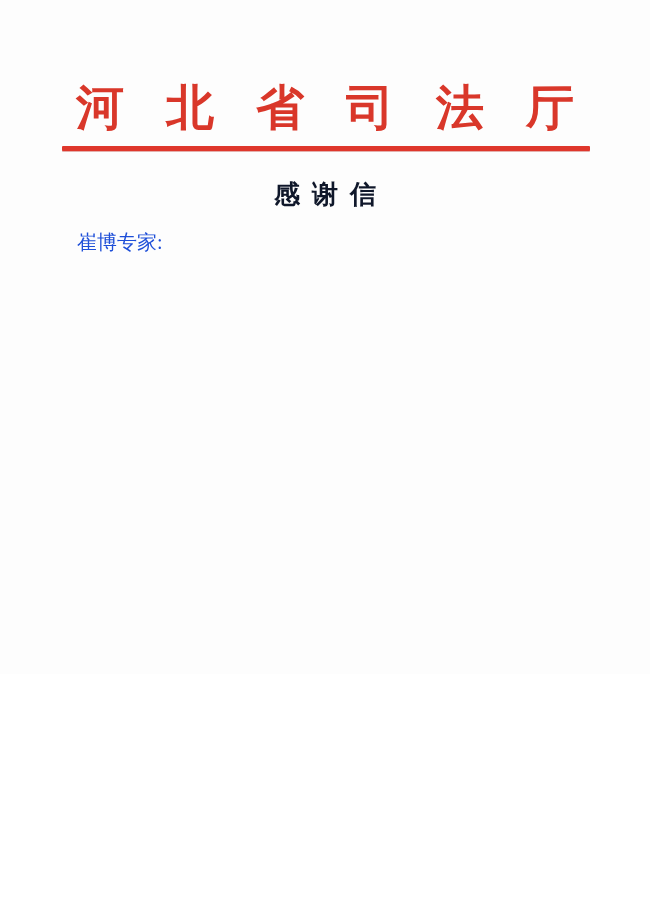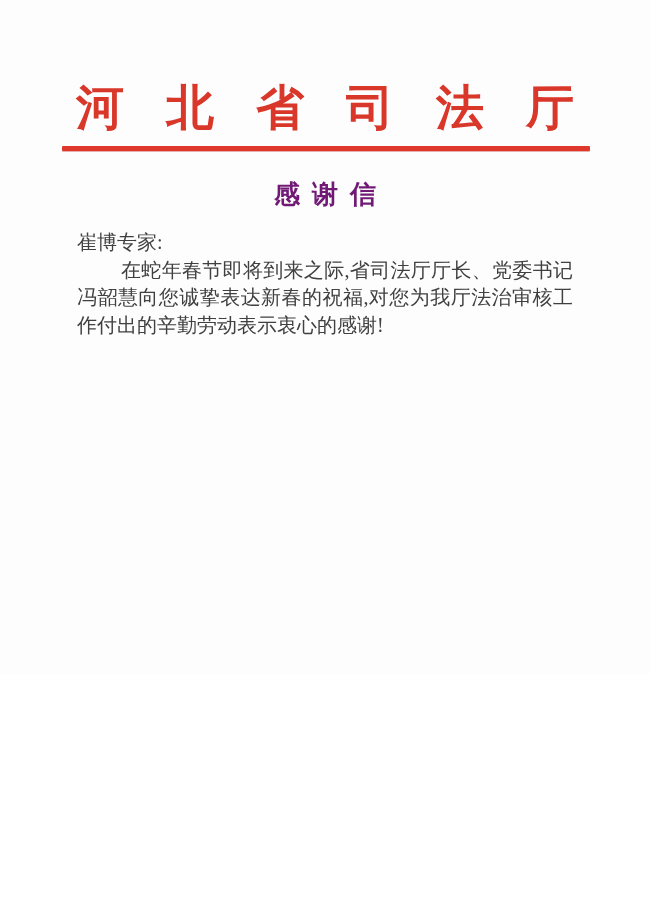--- a/index.html
+++ b/index.html
@@ -20,27 +20,27 @@
     white-space:nowrap;
   }
   .redline { height:5px; background:#df372c; border-radius:1px; }
   .redline.top { margin:10px 60px 0 62px; box-shadow:0 1px 0 rgba(180,30,20,.35); }
   .redline.bottom { position:absolute; left:60px; right:60px; top:843px; box-shadow:0 1px 0 rgba(180,30,20,.35); }
   .title {
     margin:26px 0 0;
     text-align:center;
     font-size:26px; line-height:36px;
     font-weight:bold;
-    color:#701a75;
+    color:#0f172a;
     letter-spacing:12px; padding-left:12px;
   }
   .body-text {
     margin:16px 77px 0;
     font-size:20px; line-height:27.5px;
-    color:#404040;
+    color:#1d4ed8;
     text-align:justify;
   }
   .body-text p { margin:0; }
   .body-text p.para { text-indent:2.2em; }
   .sign-block {
     position:absolute; left:0; right:0; top:738px;
     text-align:right;
     color:#1f1f1f;
     z-index:3;
   }
@@ -65,21 +65,20 @@
 <div class="page">
 
   <h1 class="letterhead">河北省司法厅</h1>
 
   <div class="redline top"></div>
 
   <h2 class="title">感谢信</h2>
 
   <div class="body-text">
     <p class="salutation">崔博专家:</p>
-    <p class="para">在蛇年春节即将到来之际,省司法厅厅长、党委书记冯韶慧向您诚挚表达新春的祝福,对您为我厅法治审核工作付出的辛勤劳动表示衷心的感谢!</p>
   </div>
 
   <div class="sign-block">
     <div class="sign-name">河北省司法厅</div>
     <div class="sign-date">2025 年 1 月 22 日</div>
   </div>
 
   <svg class="seal" viewBox="0 0 200 200">
     <circle cx="100" cy="100" r="92" fill="none" stroke="#c43a2b" stroke-width="7"></circle>
     <path fill="#c43a2b" transform="rotate(-25 100 100)" d="M100,70 L107.05,90.29 L128.53,90.73 L111.41,103.71 L117.63,124.27

